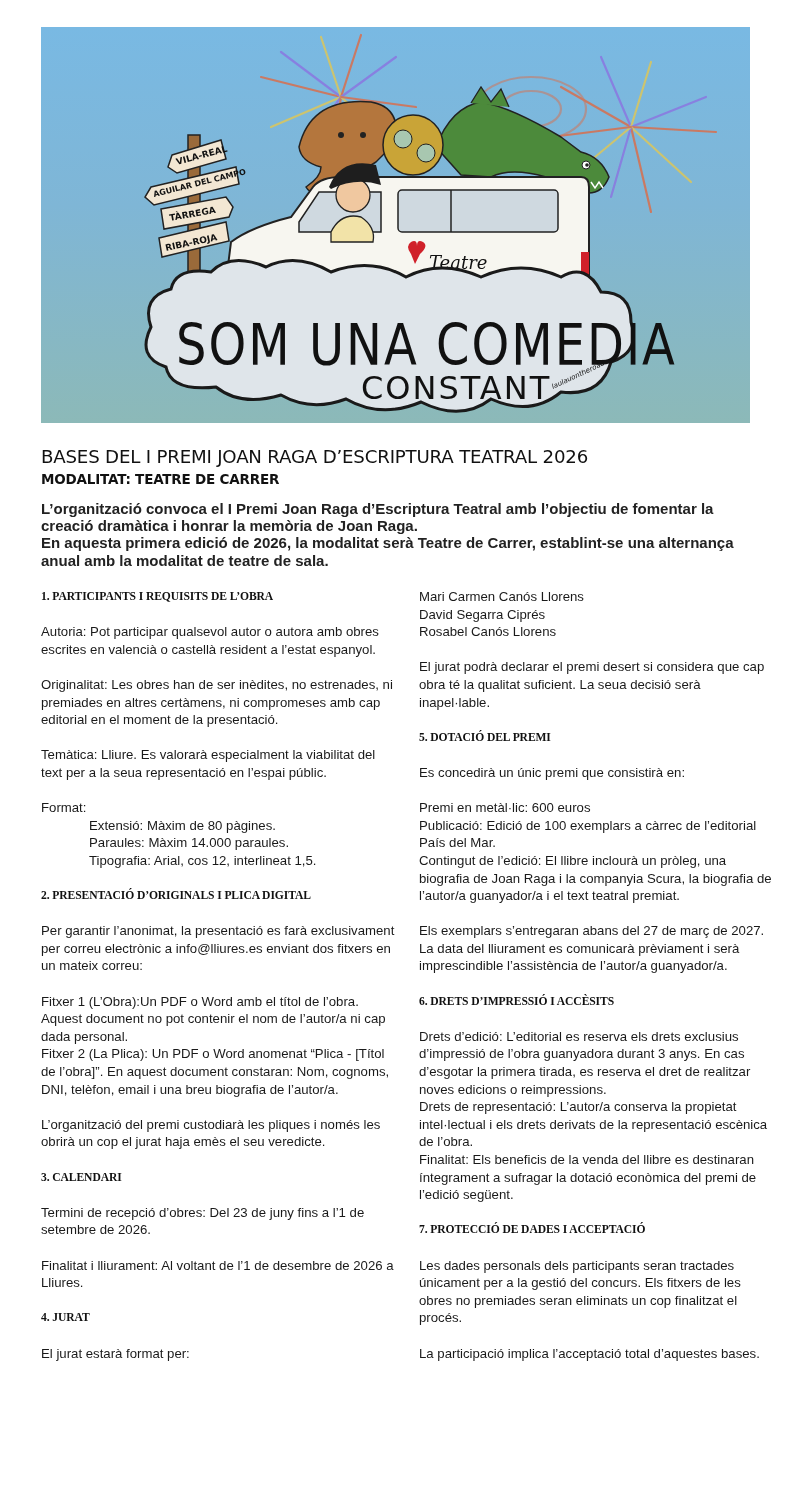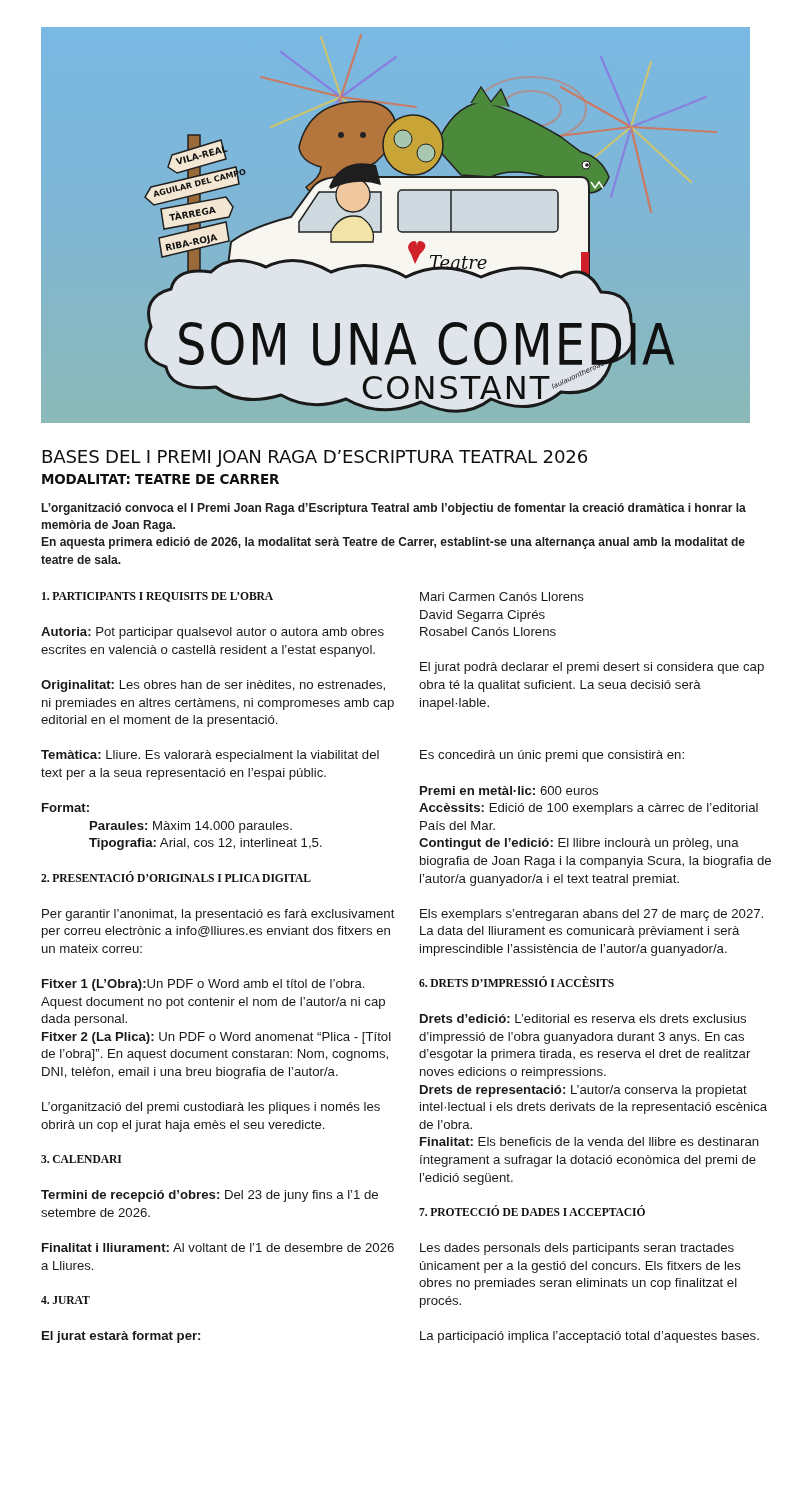--- a/index.html
+++ b/index.html
@@ -19,34 +19,34 @@
     font-size: 18.2px; letter-spacing: -0.2px; color: #111; white-space: nowrap;
   }
   .subtitle {
     position: absolute; left: 41px; top: 471px;
     font-family: "DejaVu Sans", sans-serif; font-weight: bold;
     font-size: 13.5px; letter-spacing: -0.2px; color: #111; white-space: nowrap;
   }
   .intro {
     position: absolute; left: 41px; top: 500px; width: 720px;
     font-family: "Liberation Sans", sans-serif; font-weight: bold;
-    font-size: 12px; line-height: 17.2px; color: #222;
+    font-size: 15px; line-height: 17.2px; color: #222;
   }
   .intro p { margin: 0; }
 
   .col { position: absolute; width: 355px; font-size: 13.2px; line-height: 17.6px; color: #1a1a1a; }
   .col-left { left: 41px; top: 588px; }
   .col-right { left: 419px; top: 588px; }
 
   .sec-head {
     font-family: Liberation Serif, serif; font-weight: bold; font-size: 11.6px;
     letter-spacing: -0.1px; color: #111; white-space: nowrap; height: 17.6px; line-height: 17.6px;
   }
   .gap { height: 17.6px; }
-  .b { font-weight: bold; }
+  .b { font-weight: normal; }
   .indent { padding-left: 48px; }
   .line { white-space: normal; }
 </style>
 </head>
 <body>
 
 <div class="hero">
   <svg viewBox="0 0 709 396" xmlns="http://www.w3.org/2000/svg">
 
     <g fill="none" stroke-width="2.2" stroke-linecap="round" opacity="0.75">
@@ -155,20 +155,21 @@
 <div class="col col-left">
   <div class="sec-head">1. PARTICIPANTS I REQUISITS DE L’OBRA</div>
   <div class="gap"></div>
   <div class="line"><span class="b">Autoria:</span><span> Pot participar qualsevol autor o autora amb obres escrites en valencià o castellà resident a l’estat espanyol.</span></div>
   <div class="gap"></div>
   <div class="line"><span class="b">Originalitat:</span><span> Les obres han de ser inèdites, no estrenades, ni premiades en altres certàmens, ni compromeses amb cap editorial en el moment de la presentació.</span></div>
   <div class="gap"></div>
   <div class="line"><span class="b">Temàtica:</span><span> Lliure. Es valorarà especialment la viabilitat del text per a la seua representació en l’espai públic.</span></div>
   <div class="gap"></div>
   <div class="b">Format:</div>
+  <div class="indent"><span class="b">Extensió:</span><span> Màxim de 80 pàgines.</span></div>
   <div class="indent"><span class="b">Paraules:</span><span> Màxim 14.000 paraules.</span></div>
   <div class="indent"><span class="b">Tipografia:</span><span> Arial, cos 12, interlineat 1,5.</span></div>
   <div class="gap"></div>
 
   <div class="sec-head">2. PRESENTACIÓ D’ORIGINALS I PLICA DIGITAL</div>
   <div class="gap"></div>
   <div class="line">Per garantir l’anonimat, la presentació es farà exclusivament per correu electrònic a info@lliures.es enviant dos fitxers  en un mateix correu:</div>
   <div class="gap"></div>
   <div class="line"><span class="b">Fitxer 1 (L’Obra):</span><span>Un PDF o Word amb el títol de l’obra. Aquest document no pot contenir el nom de l’autor/a ni cap dada personal.</span></div>
   <div class="line"><span class="b">Fitxer 2 (La Plica):</span><span> Un PDF o Word anomenat “Plica - [Títol de l’obra]”. En aquest document constaran: Nom, cognoms, DNI, telèfon, email i una breu biografia de l’autor/a.</span></div>
@@ -189,25 +190,26 @@
 </div>
 
 <div class="col col-right">
   <div>Mari Carmen Canós Llorens</div>
   <div>David Segarra Ciprés</div>
   <div>Rosabel Canós Llorens</div>
   <div class="gap"></div>
   <div class="line">El jurat podrà declarar el premi desert si considera que cap obra té la qualitat suficient. La seua decisió serà inapel·lable.</div>
   <div class="gap"></div>
 
+  <div class="sec-head">5. DOTACIÓ DEL PREMI</div>
   <div class="gap"></div>
   <div class="line">Es concedirà un únic premi que consistirà en:</div>
   <div class="gap"></div>
   <div class="line"><span class="b">Premi en metàl·lic:</span><span> 600 euros</span></div>
-  <div class="line"><span class="b">Accèssits:</span><span> Edició de 100 exemplars a càrrec de l’editorial País del Mar.</span></div>
+  <div class="line"><span class="b">Publicació:</span><span> Edició de 100 exemplars a càrrec de l’editorial País del Mar.</span></div>
   <div class="line"><span class="b">Contingut de l’edició:</span><span> El llibre inclourà un pròleg, una biografia de Joan Raga i la companyia Scura, la biografia de l’autor/a guanyador/a i el text teatral premiat.</span></div>
   <div class="gap"></div>
   <div class="line">Els exemplars s’entregaran abans del 27 de març de 2027. La data del lliurament es comunicarà prèviament i serà imprescindible l’assistència de l’autor/a guanyador/a.</div>
   <div class="gap"></div>
 
   <div class="sec-head">6. DRETS D’IMPRESSIÓ I ACCÈSITS</div>
   <div class="gap"></div>
   <div class="line"><span class="b">Drets d’edició:</span><span> L’editorial es reserva els drets exclusius d’impressió de l’obra guanyadora durant 3 anys. En cas d’esgotar la primera tirada, es reserva el dret de realitzar noves edicions o reimpressions.</span></div>
   <div class="line"><span class="b">Drets de representació:</span><span> L’autor/a conserva la propietat intel·lectual i els drets derivats de la representació escènica de l’obra.</span></div>
   <div class="line"><span class="b">Finalitat:</span><span> Els beneficis de la venda del llibre es destinaran íntegrament a sufragar la dotació econòmica del premi de l’edició següent.</span></div>

